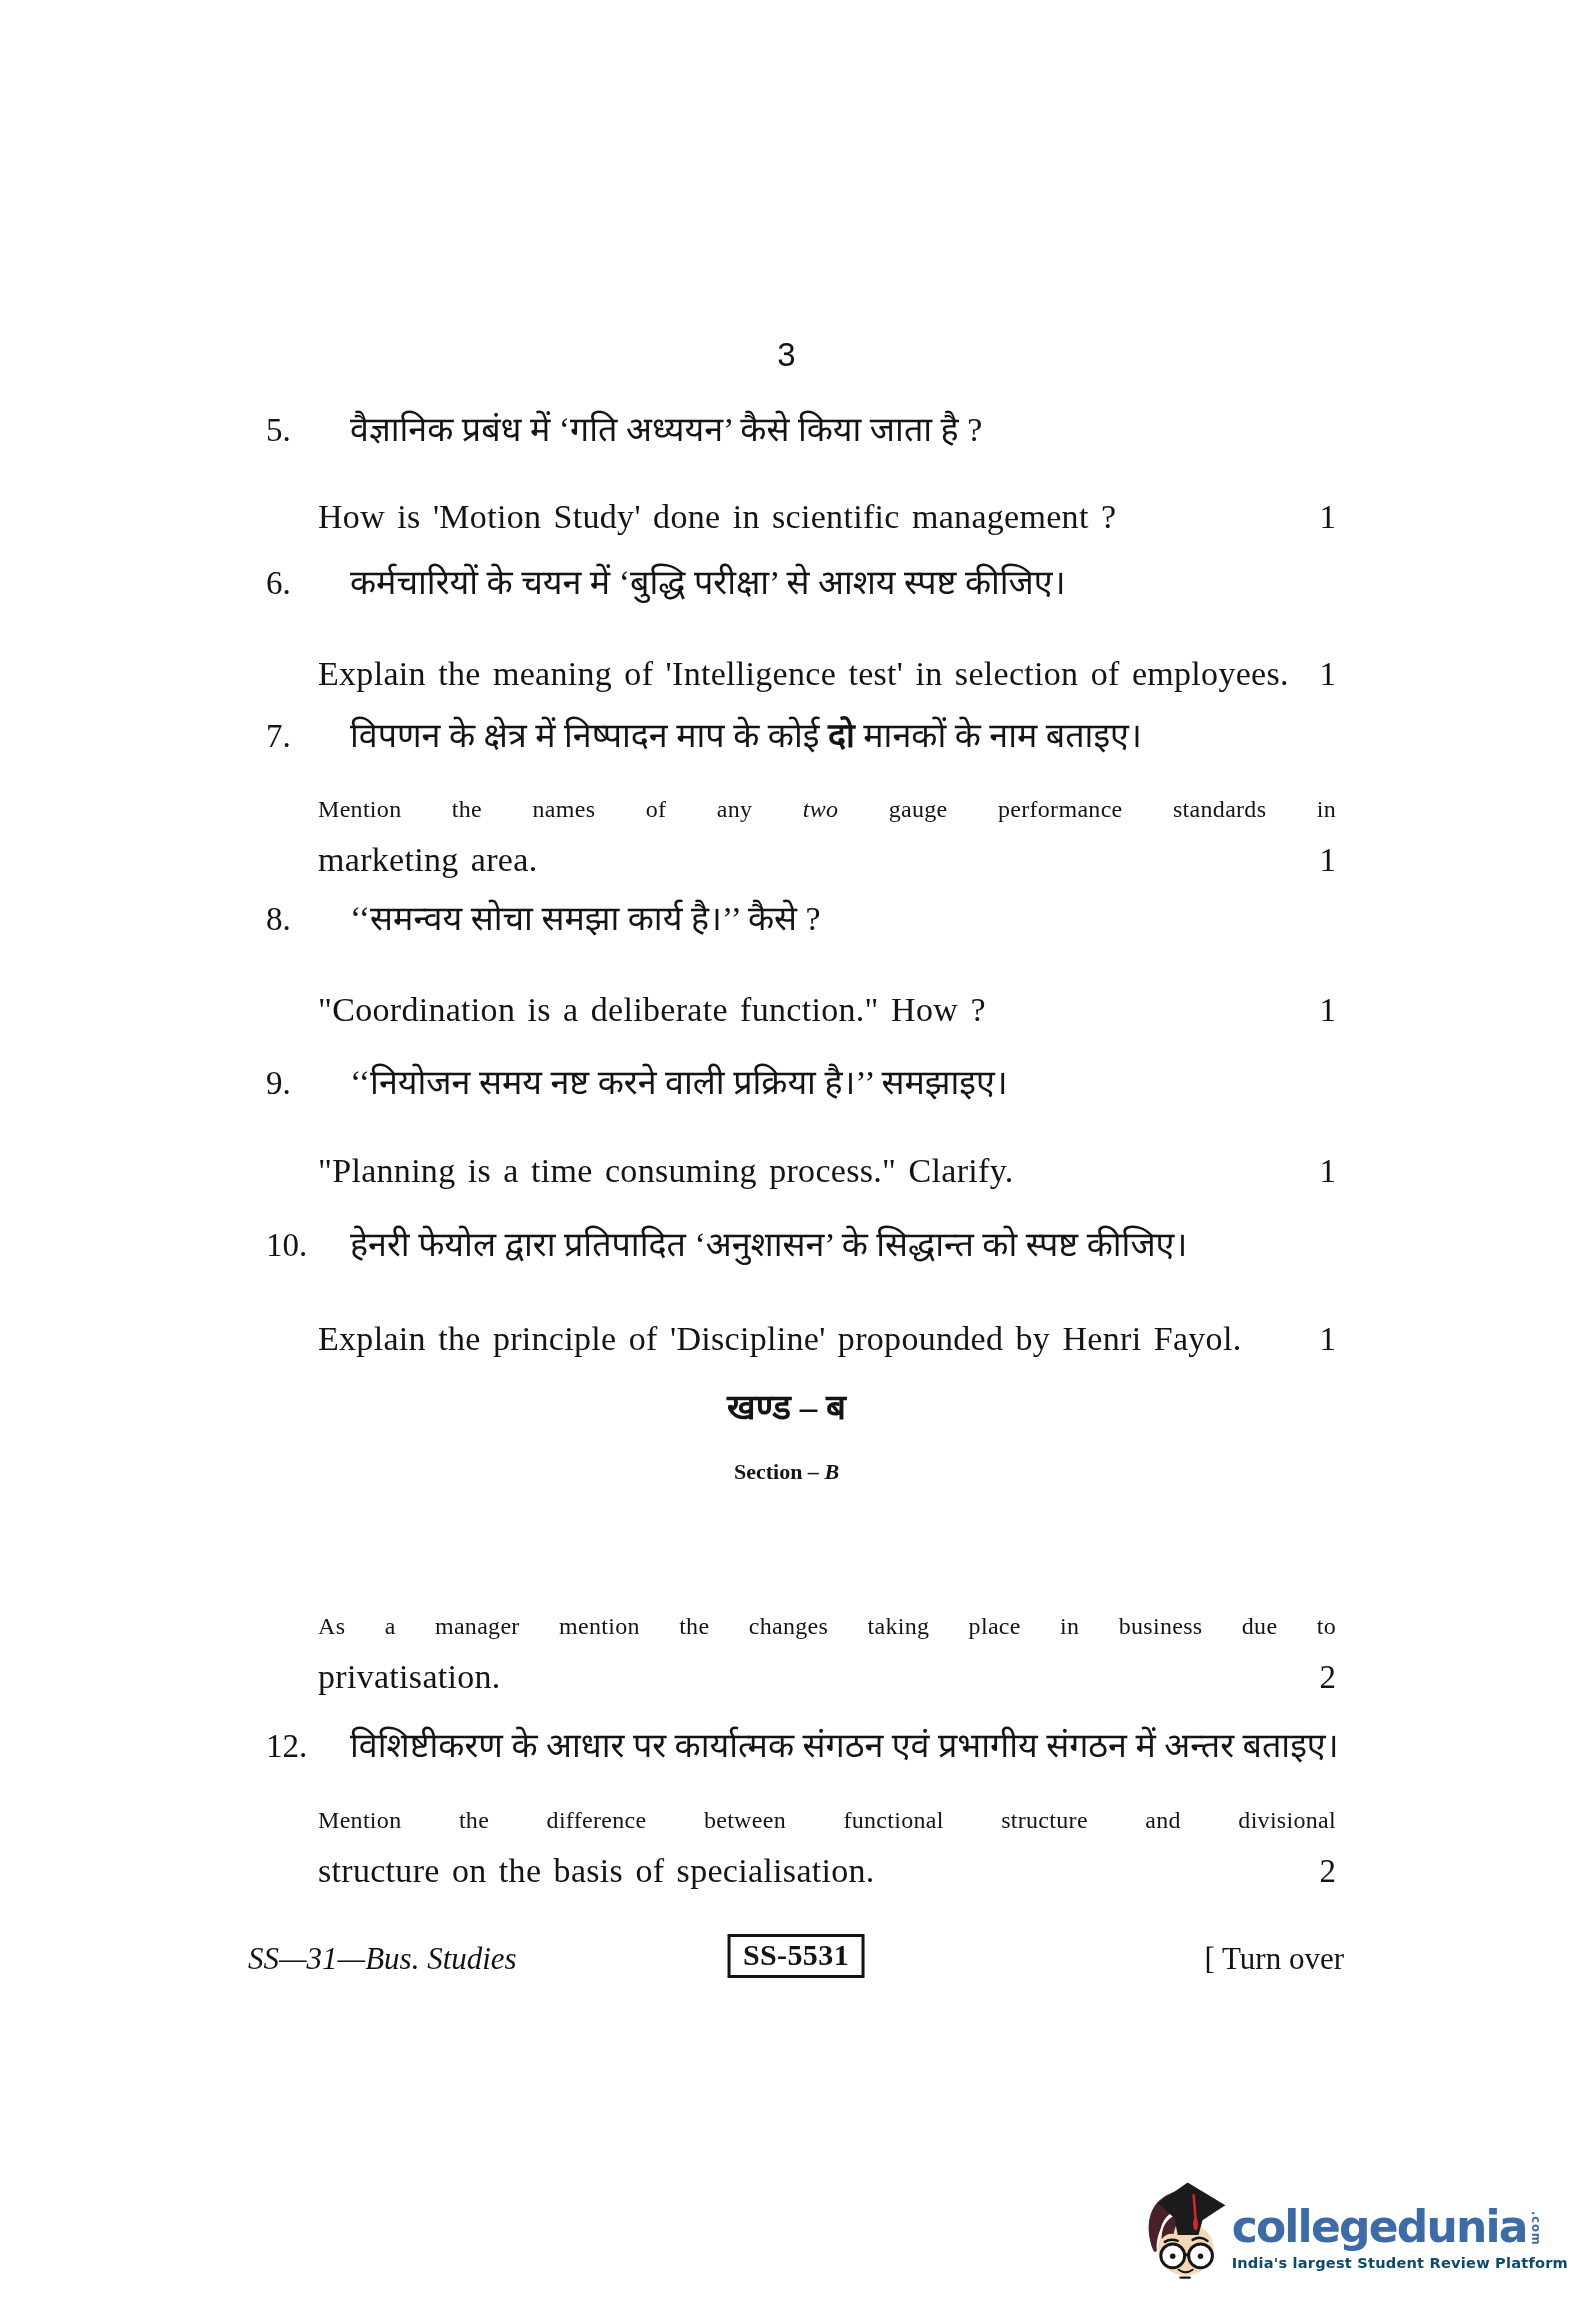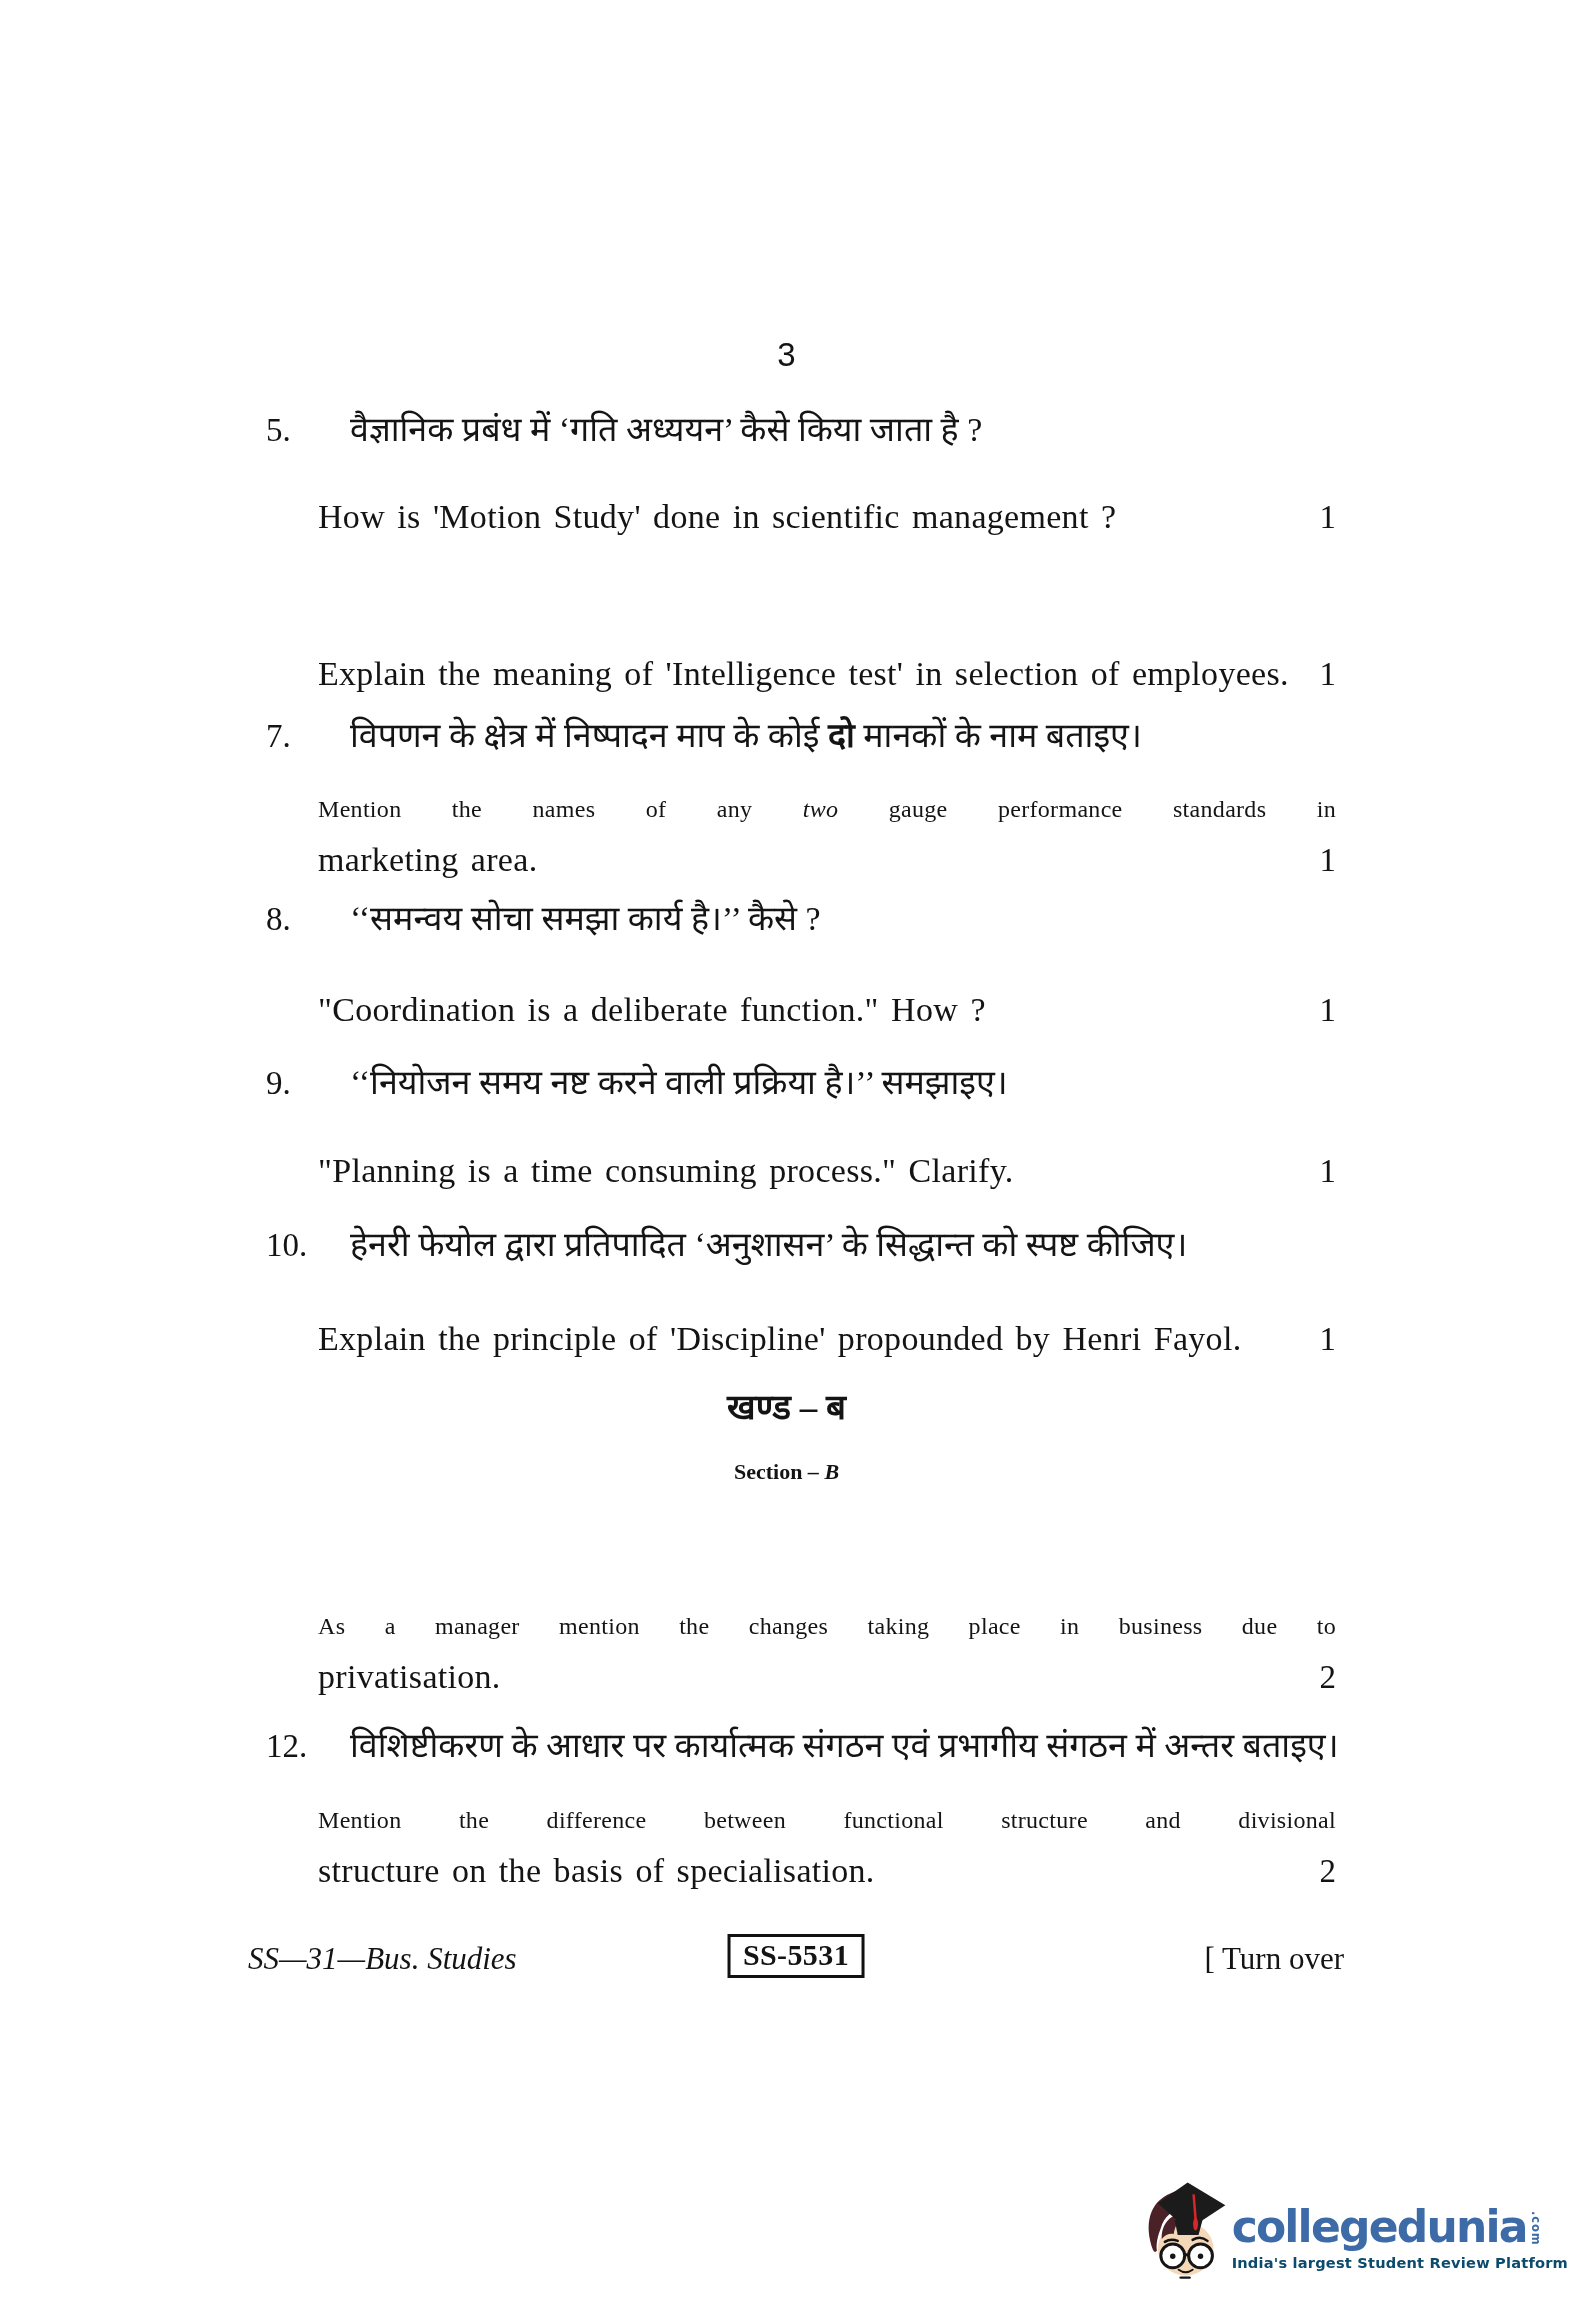--- a/index.html
+++ b/index.html
@@ -101,20 +101,23 @@
   <div class="page-number" style="top:336px">3</div>
 
   <div class="hindi-line" style="top:408px">
     <span class="qnum">5.</span><span class="hi-text">वैज्ञानिक प्रबंध में ‘गति अध्ययन’ कैसे किया जाता है ?</span>
   </div>
   <div class="eng-line" style="top:495px">
     <span>How is 'Motion Study' done in scientific management ?</span>
     <span class="mark">1</span>
   </div>
 
+  <div class="hindi-line" style="top:561px">
+    <span class="qnum">6.</span><span class="hi-text">कर्मचारियों के चयन में ‘बुद्धि परीक्षा’ से आशय स्पष्ट कीजिए।</span>
+  </div>
   <div class="eng-line" style="top:652px">
     <span>Explain the meaning of 'Intelligence test' in selection of employees.</span>
     <span class="mark">1</span>
   </div>
 
   <div class="hindi-line" style="top:714px">
     <span class="qnum">7.</span><span class="hi-text"><span>विपणन के क्षेत्र में निष्पादन माप के कोई </span><b>दो</b><span> मानकों के नाम बताइए।</span></span>
   </div>
   <div class="jus-line" style="top:794px">
     <span>Mention the names of any </span><span class="it">two</span><span> gauge performance standards in</span>

